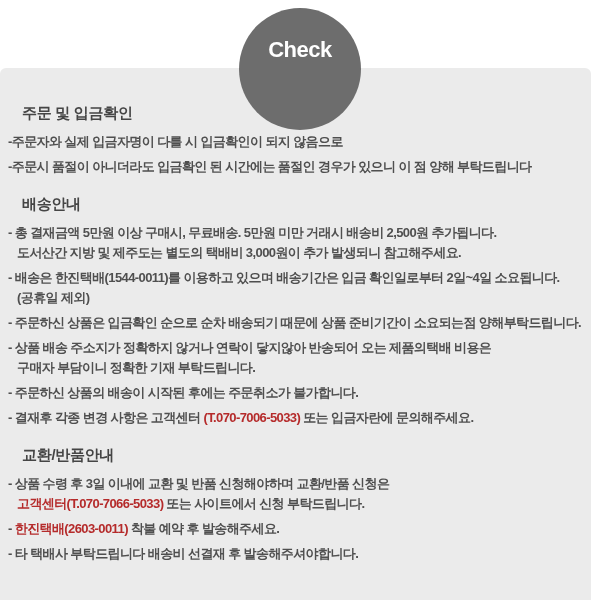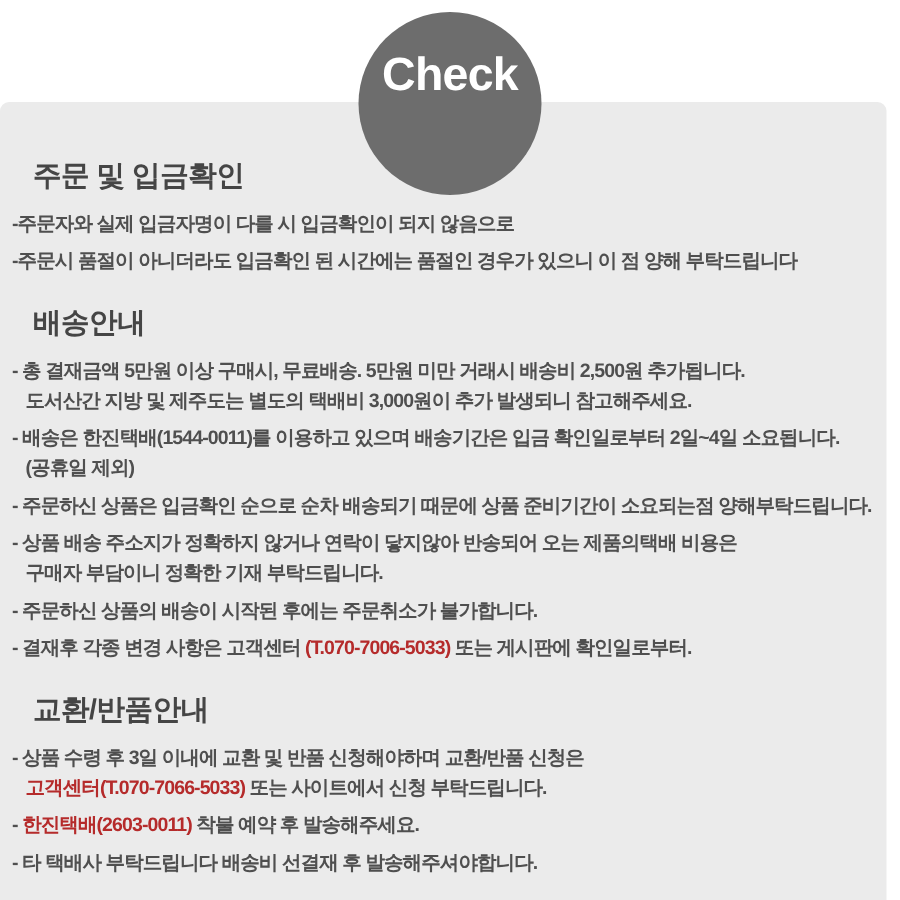--- a/index.html
+++ b/index.html
@@ -14,33 +14,33 @@
     border-radius:6px 6px 0 0;
   }
   .check-badge{
     position:absolute;left:239px;top:8px;width:122px;height:122px;
     border-radius:50%;
     background:var(--badge,#6d6d6d);
     color:#ffffff;text-align:center;z-index:2;
     box-sizing:border-box;padding-top:26px;
   }
   .check-badge .title{
-    font-size:31px;font-weight:700;line-height:32px;letter-spacing:-0.5px;
+    font-size:22px;font-weight:700;line-height:32px;letter-spacing:-0.5px;
   }
   .check-badge .sub{
     font-size:10.5px;font-weight:700;line-height:14px;margin-top:6px;
   }
   .content{
     position:absolute;left:8px;top:104px;right:4px;z-index:3;
     color:var(--text,#4f4f4f);
   }
   .section{margin:0 0 18px 0;}
   .heading{
     margin:0 0 9px 14px;
-    font-size:19px;font-weight:700;color:#454545;letter-spacing:-0.3px;
+    font-size:15px;font-weight:700;color:#454545;letter-spacing:-0.3px;
   }
   .item{
     margin:0 0 5px 0;
     font-size:13px;font-weight:700;line-height:20px;letter-spacing:-0.6px;
   }
   .line{display:block;}
   .line.indent{padding-left:9px;}
   .red{color:var(--accent,#b52b2b);}
 </style>
 </head>
@@ -76,21 +76,21 @@
         <span class="line"><span>- 주문하신 상품은 입금확인 순으로 순차 배송되기 때문에 상품 준비기간이 소요되는점 양해부탁드립니다.</span></span>
       </p>
       <p class="item">
         <span class="line"><span>- 상품 배송 주소지가 정확하지 않거나 연락이 닿지않아 반송되어 오는 제품의택배 비용은</span></span>
         <span class="line indent"><span>구매자 부담이니 정확한 기재 부탁드립니다.</span></span>
       </p>
       <p class="item">
         <span class="line"><span>- 주문하신 상품의 배송이 시작된 후에는 주문취소가 불가합니다.</span></span>
       </p>
       <p class="item">
-        <span class="line"><span>- 결재후 각종 변경 사항은 고객센터 </span><span class="red">(T.070-7006-5033)</span><span> 또는 게시판에 확인일로부터.</span></span>
+        <span class="line"><span>- 결재후 각종 변경 사항은 고객센터 </span><span class="red">(T.070-7006-5033)</span><span> 또는 입금자란에 문의해주세요.</span></span>
       </p>
     </section>
     <section class="section">
       <h2 class="heading">교환/반품안내</h2>
       <p class="item">
         <span class="line"><span>- 상품 수령 후 3일 이내에 교환 및 반품 신청해야하며 교환/반품 신청은</span></span>
         <span class="line indent"><span class="red">고객센터(T.070-7066-5033)</span><span> 또는 사이트에서 신청 부탁드립니다.</span></span>
       </p>
       <p class="item">
         <span class="line"><span>- </span><span class="red">한진택배(2603-0011)</span><span> 착불 예약 후 발송해주세요.</span></span>

